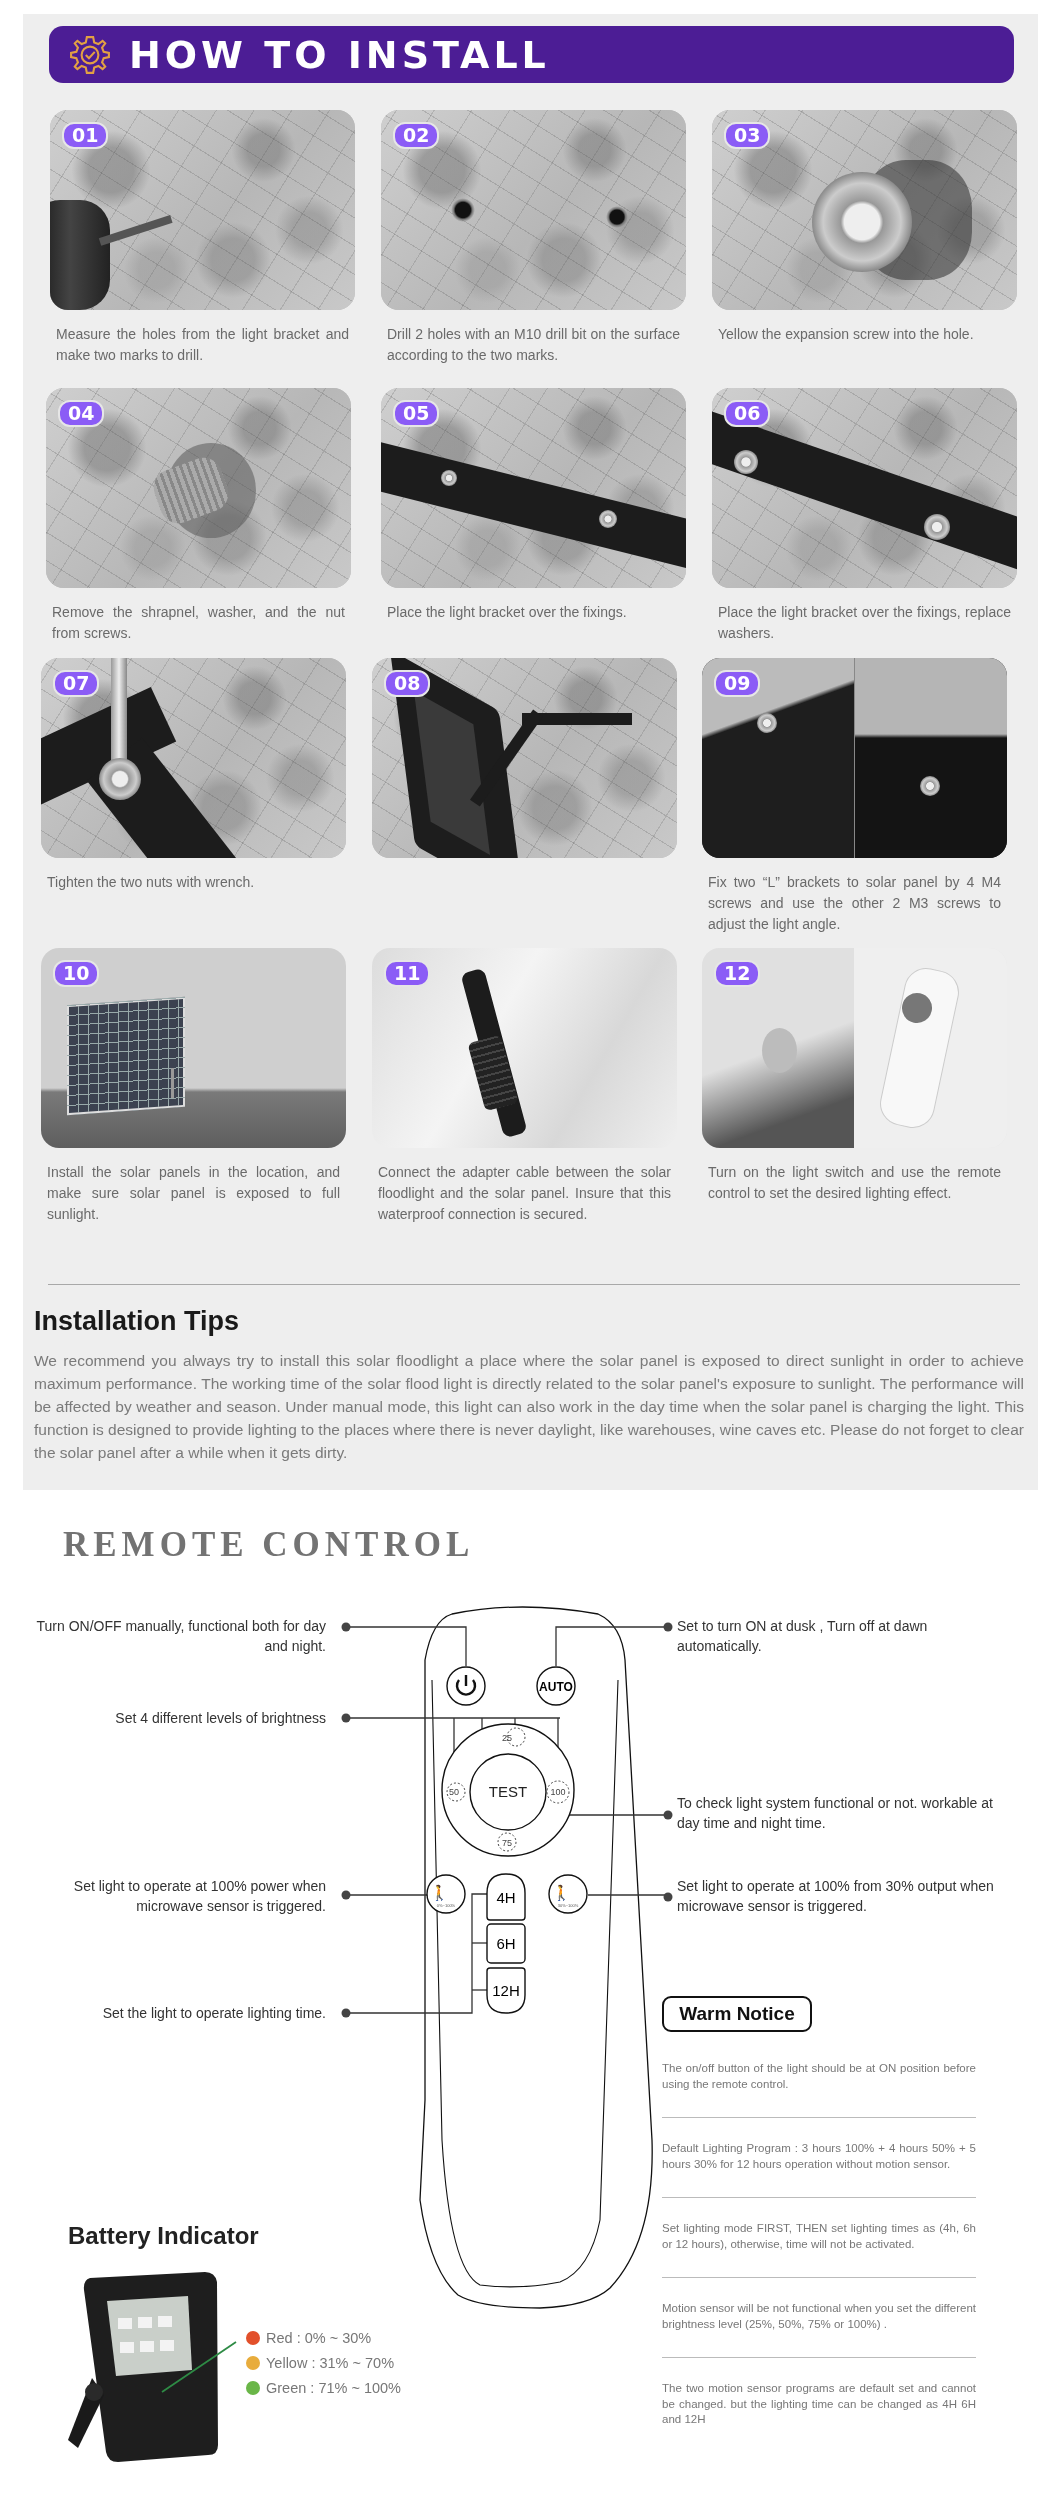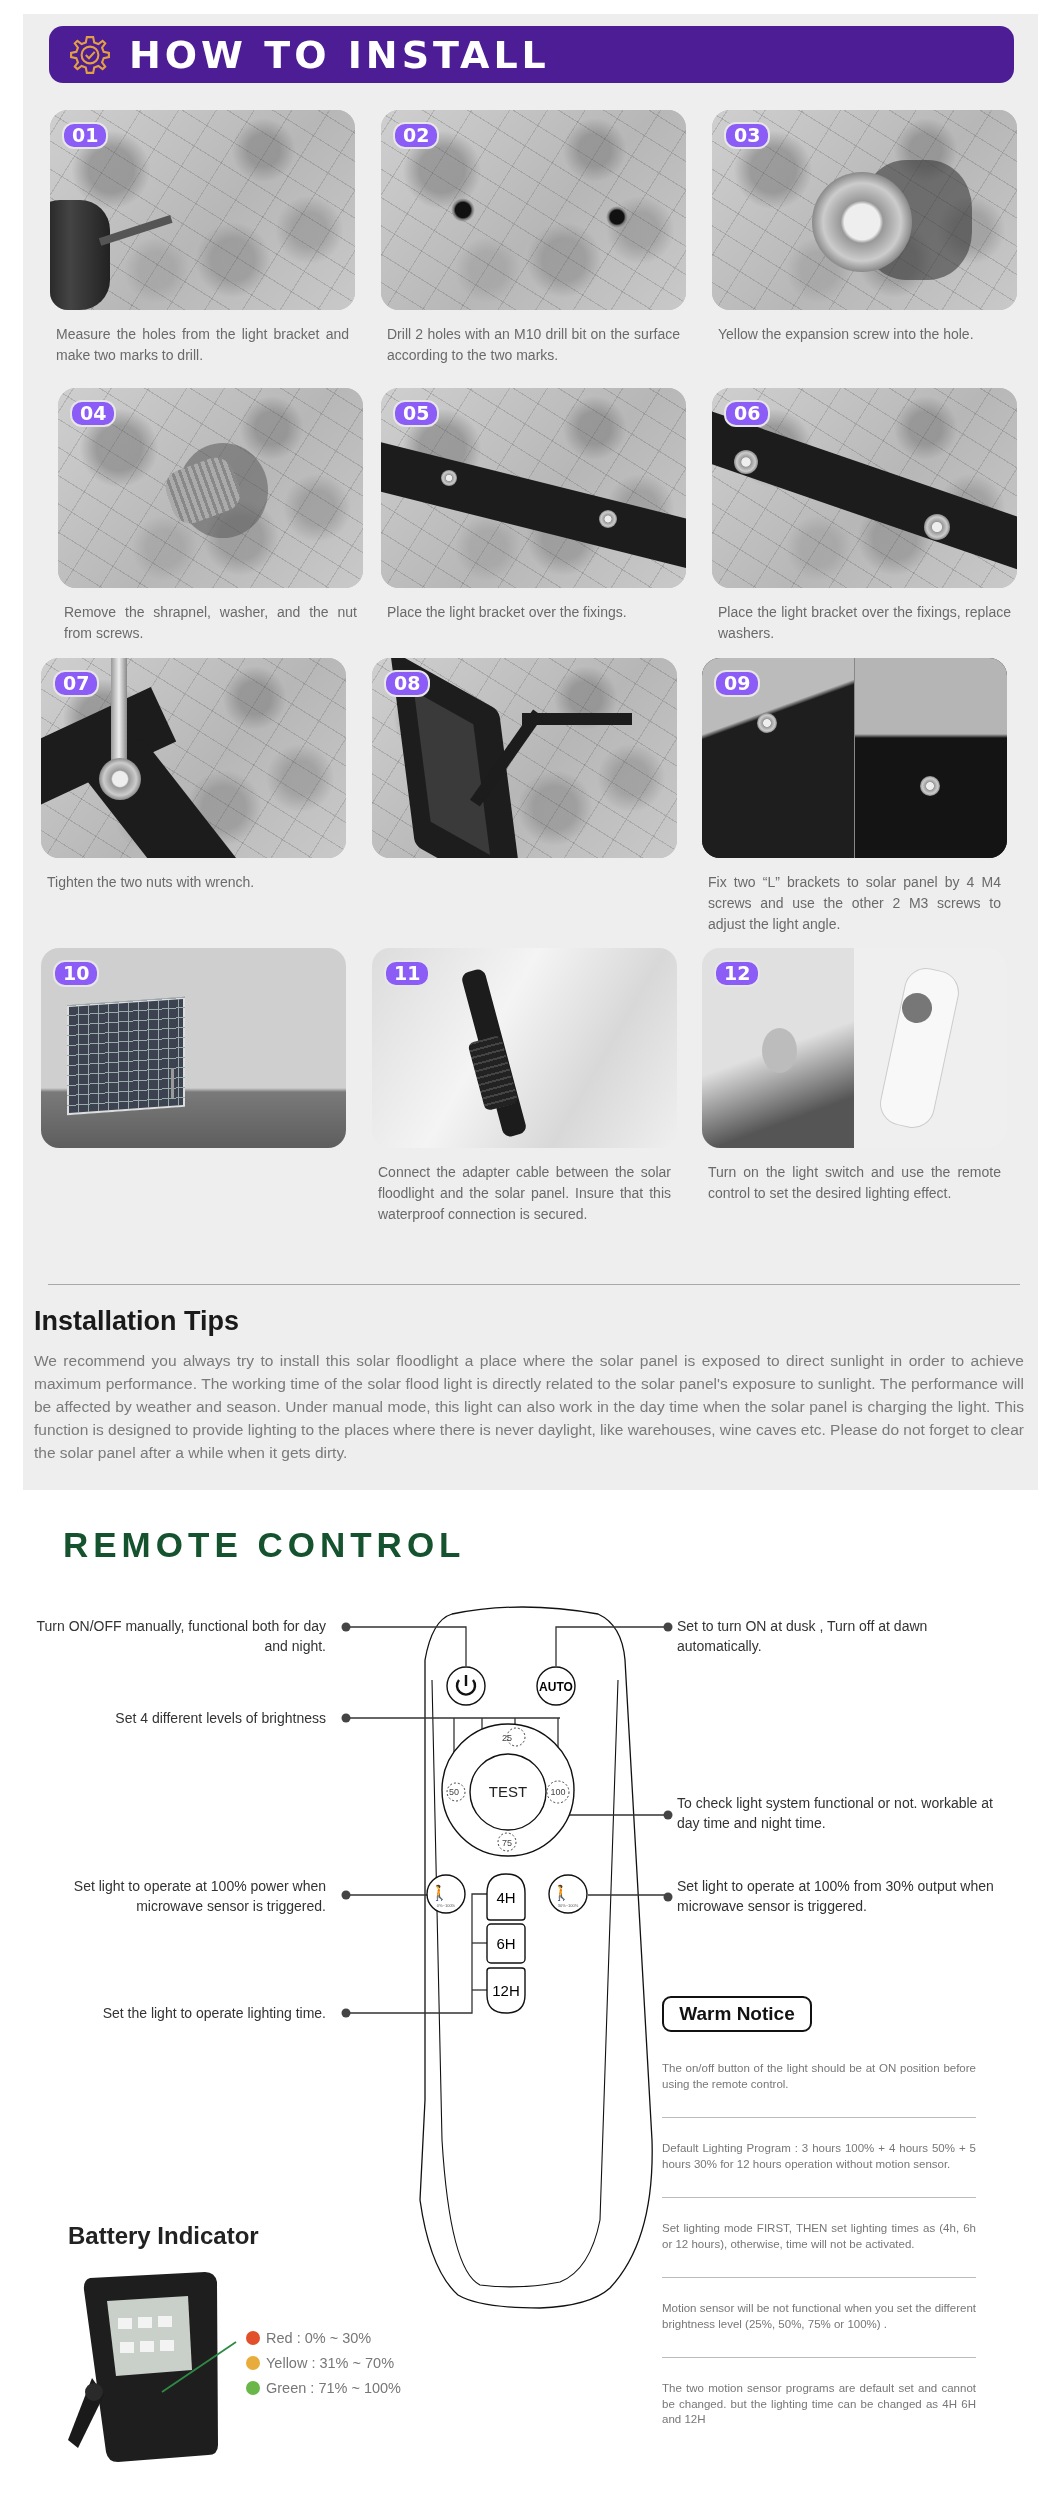--- a/index.html
+++ b/index.html
@@ -62,21 +62,21 @@
   .divider { position: absolute; left: 48px; top: 1284px; width: 972px; height: 1px; background: #a8a8a8; }
   .tips-title { position: absolute; left: 34px; top: 1306px; font-size: 27px; font-weight: bold; color: #1a1a1a; }
   .tips-text {
     position: absolute; left: 34px; top: 1349px; width: 990px; color: #7a7a7a;
     font-size: 15.5px; line-height: 23px; text-align: justify;
   }
 
   
   .remote-title {
     position: absolute; left: 63px; top: 1525px; font-size: 35px; font-weight: bold;
-    letter-spacing: 5px; color: #14532d; font-family: Liberation Sans, sans-serif;
+    letter-spacing: 5px; color: #737373; font-family: Liberation Serif, serif;
   }
   .callout { position: absolute; font-size: 14px; line-height: 20px; color: #333; }
   .callout.left { text-align: right; width: 300px; }
   .remote-svg { position: absolute; left: 0; top: 0; width: 1060px; height: 2495px; pointer-events: none; }
 
   .notice-title {
     position: absolute; left: 662px; top: 1996px; width: 150px; height: 36px;
     border: 2.5px solid #111; border-radius: 9px; font-weight: bold; font-size: 19px;
     line-height: 31px; text-align: center; color: #111;
   }
@@ -130,21 +130,21 @@
   <div class="step-img">
     <div class="wall"></div>
       <div class="crack"></div>
     <div style="position:absolute;left:150px;top:50px;width:110px;height:120px;background:#3a3a3a;border-radius:40%;opacity:.6;"></div>
     <div class="nut" style="left:100px;top:62px;width:100px;height:100px;"></div>
   </div>
   <span class="step-badge">03</span>
   <p class="step-text">Yellow the expansion screw into the hole.</p>
 </div>
 
-<div class="step" style="left:58px;top:388px;">
+<div class="step" style="left:46px;top:388px;">
   <div class="step-img">
     <div class="wall"></div>
       <div class="crack"></div>
     <div style="position:absolute;left:120px;top:55px;width:90px;height:95px;background:#5a5a5a;border-radius:50%;opacity:.55;"></div>
     <div style="position:absolute;left:110px;top:75px;width:70px;height:55px;background:repeating-linear-gradient(90deg,#aaa 0 4px,#888 4px 7px);border-radius:18px;transform:rotate(-20deg);"></div>
   </div>
   <span class="step-badge">04</span>
   <p class="step-text">Remove the shrapnel, washer, and the nut from screws.</p>
 </div>
 <div class="step" style="left:381px;top:388px;">
@@ -205,20 +205,21 @@
   <p class="step-text">Fix two “L” brackets to solar panel by 4 M4 screws and use the other 2 M3 screws to adjust the light angle.</p>
 </div>
 
 <div class="step" style="left:41px;top:948px;">
   <div class="step-img" style="background:linear-gradient(180deg,#cfcfcf 0 70%,#7a7a7a 72%,#5e5e5e);">
     <div style="position:absolute;left:26px;top:53px;width:118px;height:110px;background:repeating-linear-gradient(90deg,#3c4250 0 9px,#9aa 9px 10px),#3c4250;border:2px solid #ddd;transform:skewY(-4deg);"></div>
     <div style="position:absolute;left:26px;top:53px;width:118px;height:110px;background:repeating-linear-gradient(0deg,transparent 0 9px,#9aa 9px 10px);transform:skewY(-4deg);"></div>
     <div style="position:absolute;left:130px;top:120px;width:3px;height:30px;background:#999;"></div>
   </div>
   <span class="step-badge">10</span>
+  <p class="step-text">Install the solar panels in the location, and make sure solar panel is exposed to full sunlight.</p>
 </div>
 <div class="step" style="left:372px;top:948px;">
   <div class="step-img" style="background:linear-gradient(120deg,#dcdcdc,#f4f4f4 40%,#d8d8d8 70%,#efefef);">
     <div style="position:absolute;left:110px;top:20px;width:24px;height:170px;background:#1c1c1c;transform:rotate(-15deg);border-radius:8px;"></div>
     <div style="position:absolute;left:104px;top:90px;width:34px;height:70px;background:repeating-linear-gradient(0deg,#222 0 5px,#444 5px 7px);transform:rotate(-15deg);border-radius:6px;"></div>
   </div>
   <span class="step-badge">11</span>
   <p class="step-text">Connect the adapter cable between the solar floodlight and the solar panel. Insure that this waterproof connection is secured.</p>
 </div>
 <div class="step" style="left:702px;top:948px;">

